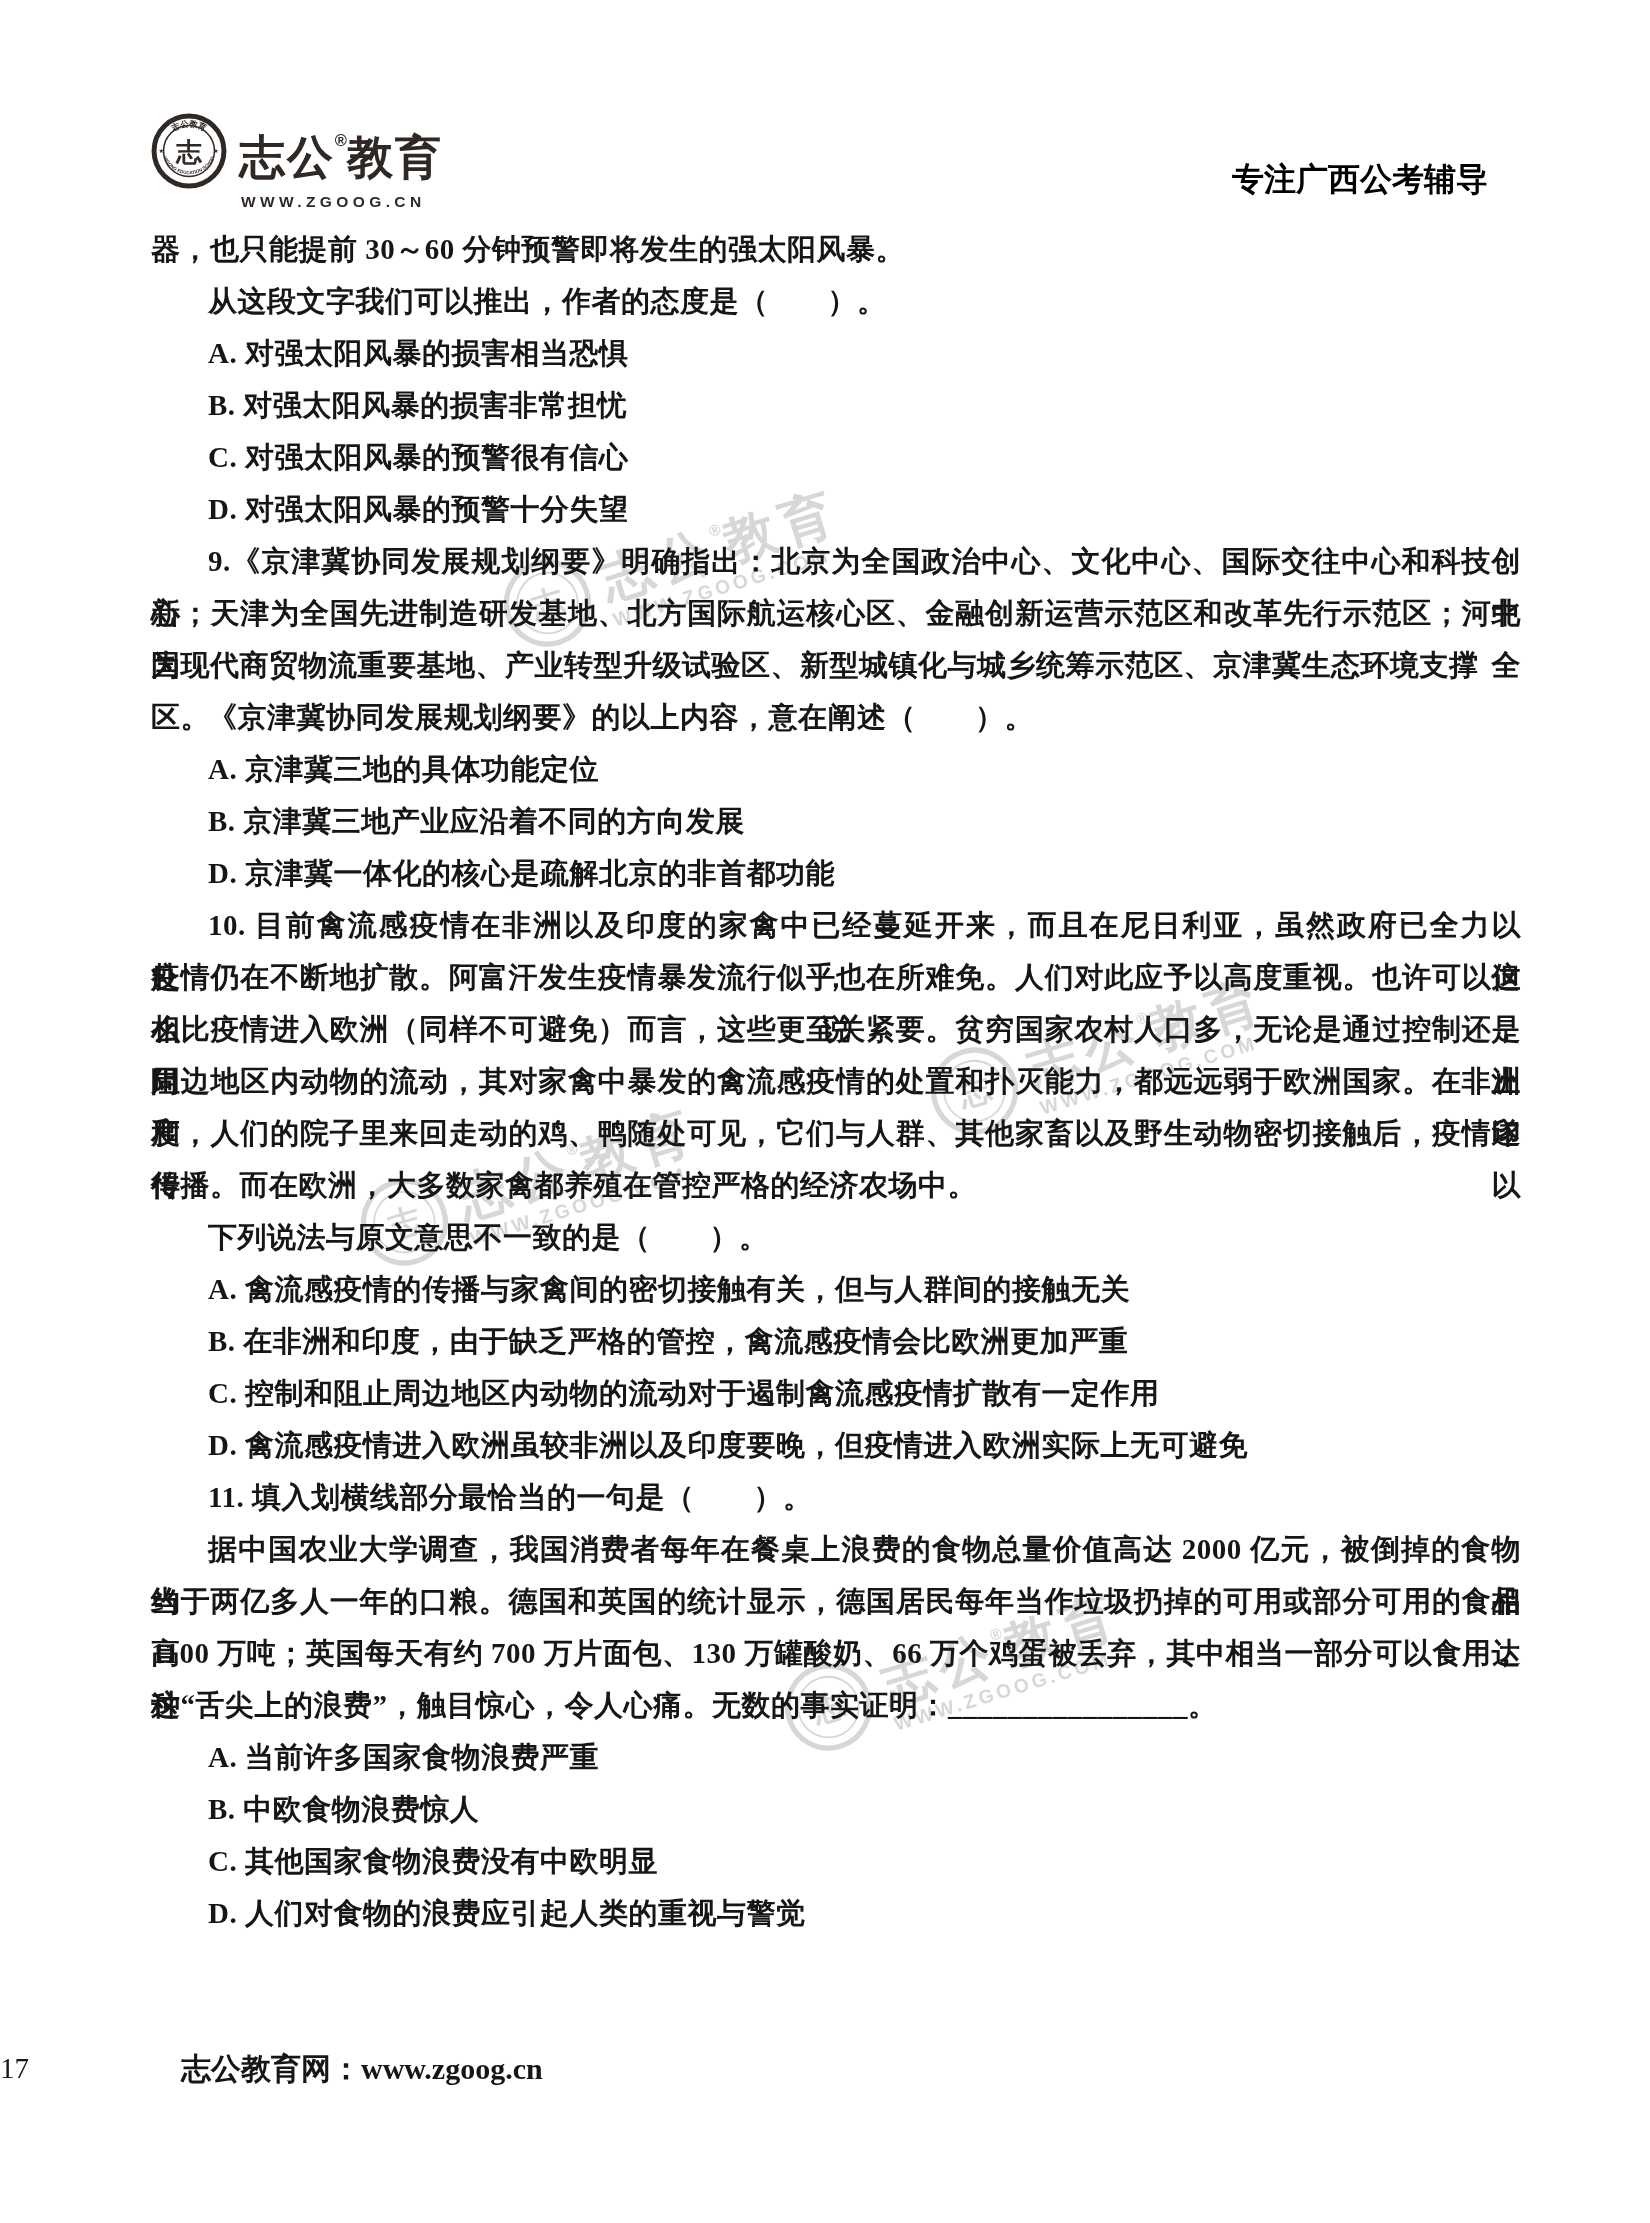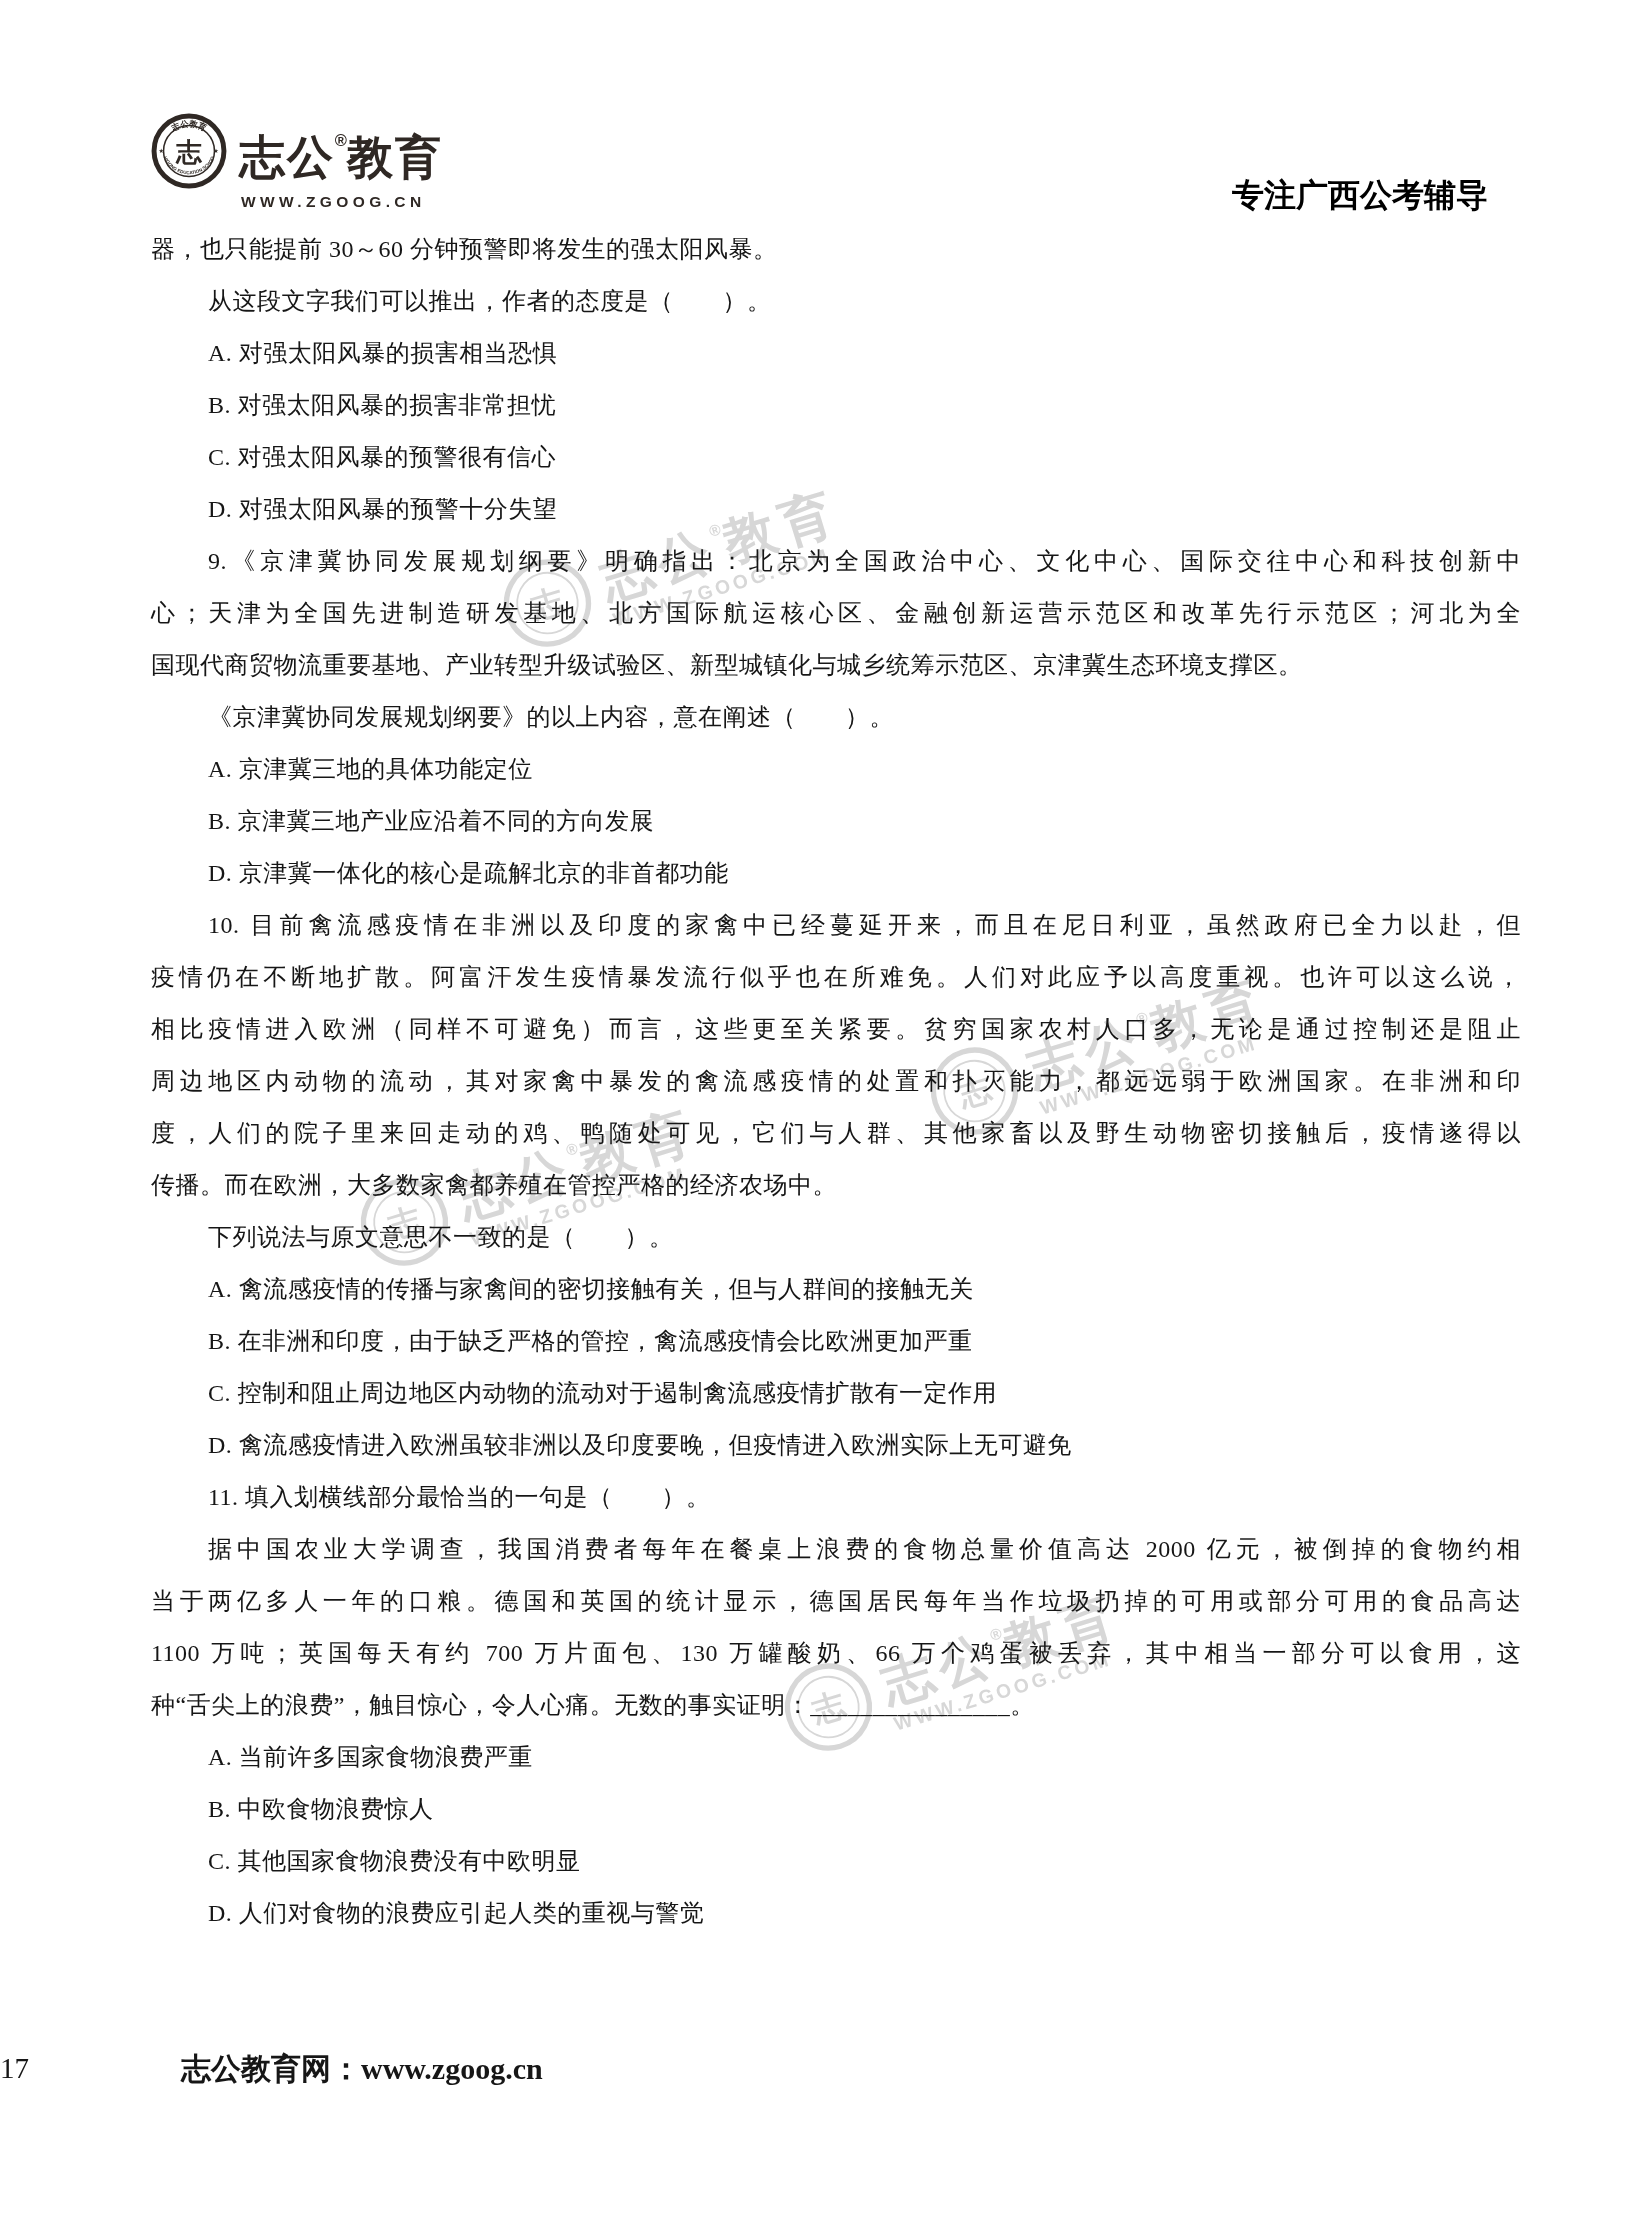--- a/index.html
+++ b/index.html
@@ -6,41 +6,41 @@
   .page{position:relative;width:1651px;height:2223px;background:#ffffff;overflow:hidden;
         font-family:"Liberation Serif","DejaVu Serif",serif;color:#161616;}
 
   
   .seal{position:absolute;left:151px;top:113px;width:76px;height:76px;color:#2f2824;}
   .brand{position:absolute;left:239px;top:115px;font-family:"Liberation Sans","DejaVu Sans",sans-serif;
          font-weight:bold;font-size:46px;line-height:50px;letter-spacing:1.9px;color:#2f2824;}
   .brand sup{font-size:16.5px;vertical-align:27px;letter-spacing:0;}
   .site-url{position:absolute;left:241px;top:169px;font-family:"Liberation Sans","DejaVu Sans",sans-serif;
             font-weight:bold;font-size:15.5px;letter-spacing:4.4px;color:#2f2824;margin-top:24px;}
-  .tagline{position:absolute;right:163px;top:174px;font-family:Liberation Mono, monospace;
+  .tagline{position:absolute;right:163px;top:158px;font-family:Liberation Mono, monospace;
            font-weight:bold;font-size:32px;color:#000;}
 
   
   .watermark{position:absolute;display:flex;align-items:center;gap:13.6px;color:#d7d7d7;
              transform:rotate(-17deg);transform-origin:45px 58px;pointer-events:none;}
   .wm-seal{width:89px;height:89px;flex:0 0 auto;}
   .wm-col{display:flex;flex-direction:column;}
   .wm-brand{font-family:"Liberation Sans","DejaVu Sans",sans-serif;font-weight:bold;
             font-size:52px;line-height:54px;letter-spacing:6.8px;white-space:nowrap;}
   .wm-brand sup{font-size:15.5px;vertical-align:29px;letter-spacing:0;}
   .wm-site{font-family:"Liberation Sans","DejaVu Sans",sans-serif;font-weight:bold;
            font-size:19.4px;letter-spacing:3.4px;margin-top:1.9px;white-space:nowrap;}
   .wm-a{left:506px;top:555px;}
   .wm-b{left:933px;top:1043px;}
   .wm-c{left:363px;top:1174px;}
   .wm-d{left:787px;top:1659px;}
 
   
   .text-block{position:absolute;left:151px;top:223px;width:1370px;}
-  .row{height:52px;line-height:52px;font-size:24px;letter-spacing:0.5px;}
+  .row{height:52px;line-height:52px;font-size:29px;letter-spacing:0.5px;font-weight:bold;}
   .ind{text-indent:57px;}
   .just{text-align:justify;text-align-last:justify;text-justify:inter-ideograph;}
 
   
   .footer-site{position:absolute;left:153px;top:2049px;font-weight:bold;font-size:30px;line-height:39px;margin-left:28px;}
   .page-num{position:absolute;left:0;top:2049px;width:1651px;text-align:left;font-size:29px;line-height:39px;}
 </style>
 </head>
 <body>
 

